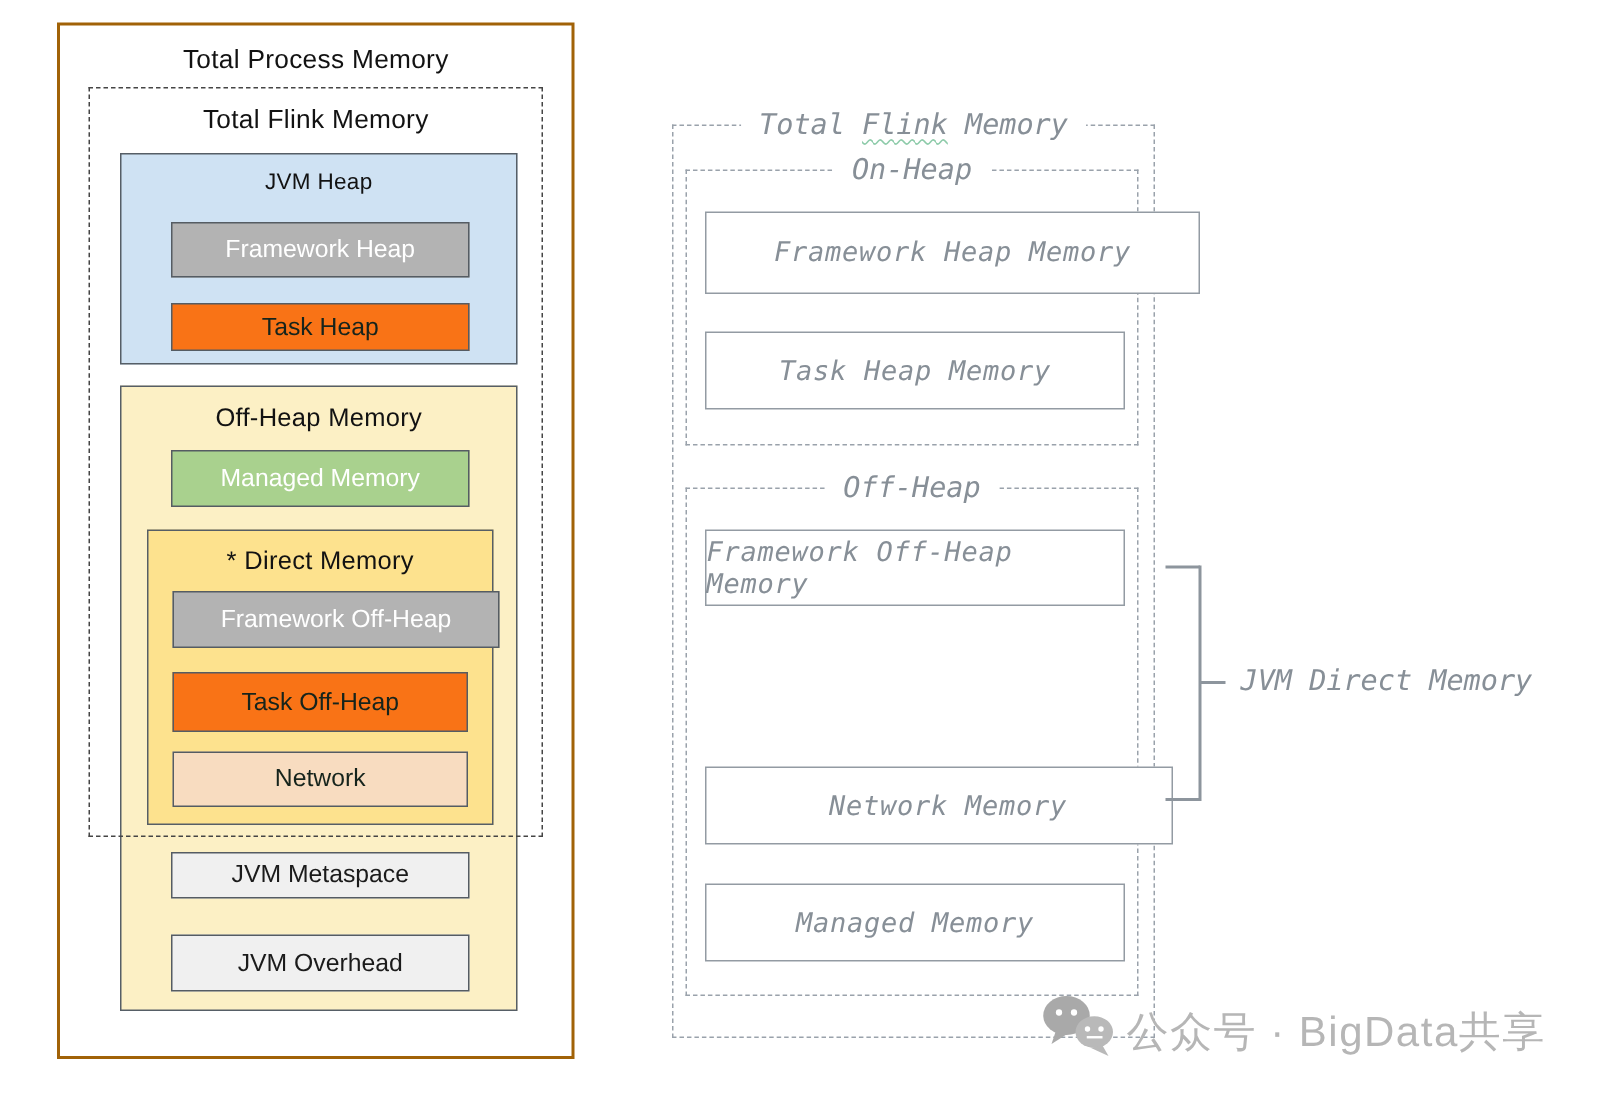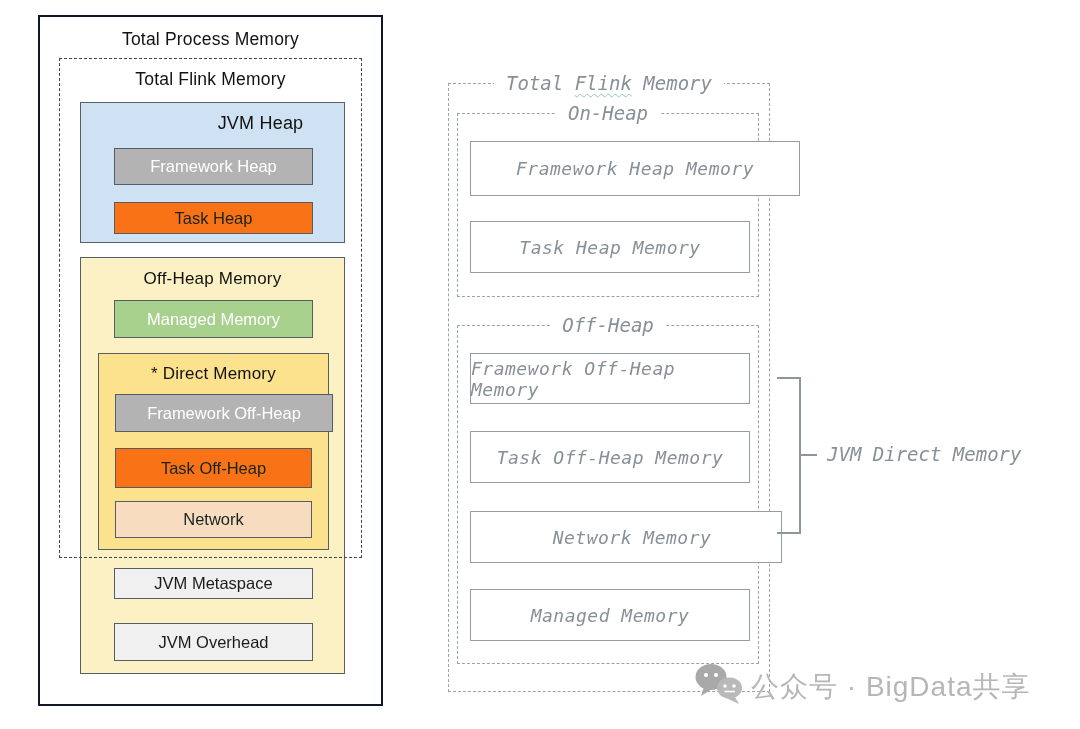--- a/index.html
+++ b/index.html
@@ -1,21 +1,21 @@
 <!DOCTYPE html>
 <html><head>
 <meta charset="utf-8">
 <style>
   html,body{margin:0;padding:0;background:#fff;}
   .canvas{position:relative;width:1080px;height:729px;background:#ffffff;overflow:hidden;
           font-family:"Liberation Sans",sans-serif;}
 
   
   #left-outer{position:absolute;left:38px;top:15px;width:341px;height:687px;
-              border:2px solid #0f172a;background:#fff;}
+              border:2px solid #a16207;background:#fff;}
   .ltitle{position:absolute;left:0;width:100%;text-align:center;color:#121212;
           font-size:17.5px;letter-spacing:.2px;}
   .lbox{position:absolute;border:1.5px solid #565e66;box-sizing:border-box;}
   .cell{position:absolute;border:1.5px solid #555c63;box-sizing:border-box;
         display:flex;align-items:center;justify-content:center;
         font-size:16.5px;color:#16241c;}
   .cell.white-text{color:#ffffff;}
   .fill-gray{background:#b3b3b3;}
   .fill-ltgreen{background:#f97316;}
   .fill-green{background:#a9d18e;}
@@ -48,21 +48,21 @@
 </style>
 </head>
 <body>
 
 <div class="canvas">
 
   <div id="left-outer">
     <div class="ltitle" style="top:12px;">Total Process Memory</div>
 
     <div id="jvm-heap" class="lbox">
-      <div class="ltitle" style="top:10px;font-size:18px;margin-left:48px;">JVM Heap</div>
+      <div class="ltitle" style="top:10px;font-size:15px;">JVM Heap</div>
       <div class="cell fill-gray white-text" style="left:33px;top:45px;width:199px;height:37px;">Framework Heap</div>
       <div class="cell fill-ltgreen" style="left:33px;top:99px;width:199px;height:32px;">Task Heap</div>
     </div>
 
     <div id="off-heap" class="lbox">
       <div class="ltitle" style="top:11px;font-size:17px;">Off-Heap Memory</div>
       <div class="cell fill-green white-text" style="left:33px;top:42px;width:199px;height:38px;">Managed Memory</div>
 
       <div id="direct-mem">
         <div class="ltitle" style="top:10px;font-size:17px;">* Direct Memory</div>
@@ -91,21 +91,20 @@
       </div>
       <div class="rcell" style="left:12px;top:27px;width:330px;height:55px;">Framework Heap Memory</div>
       <div class="rcell" style="left:12px;top:107px;width:280px;height:52px;">Task Heap Memory</div>
     </div>
 
     <div class="rdash" style="left:8px;top:241px;width:302px;height:339px;">
       <div class="rlabel">
         <span>Off-Heap</span>
       </div>
       <div class="rcell" style="left:12px;top:27px;width:280px;height:51px;">Framework Off-Heap Memory</div>
-      <div class="rcell" style="left:12px;top:105px;width:280px;height:52px;">Task Off-Heap Memory</div>
       <div class="rcell" style="left:12px;top:185px;width:312px;height:52px;padding-left:12px;">Network Memory</div>
       <div class="rcell" style="left:12px;top:263px;width:280px;height:52px;">Managed Memory</div>
     </div>
   </div>
 
   <div class="bracket-line" style="left:799px;top:377px;width:2px;height:157px;"></div>
   <div class="bracket-line" style="left:777px;top:377px;width:23px;height:2px;"></div>
   <div class="bracket-line" style="left:777px;top:532px;width:23px;height:2px;"></div>
   <div class="bracket-line" style="left:800px;top:454px;width:17px;height:2px;"></div>
   <div id="bracket-label" class="sketch">JVM Direct Memory</div>

